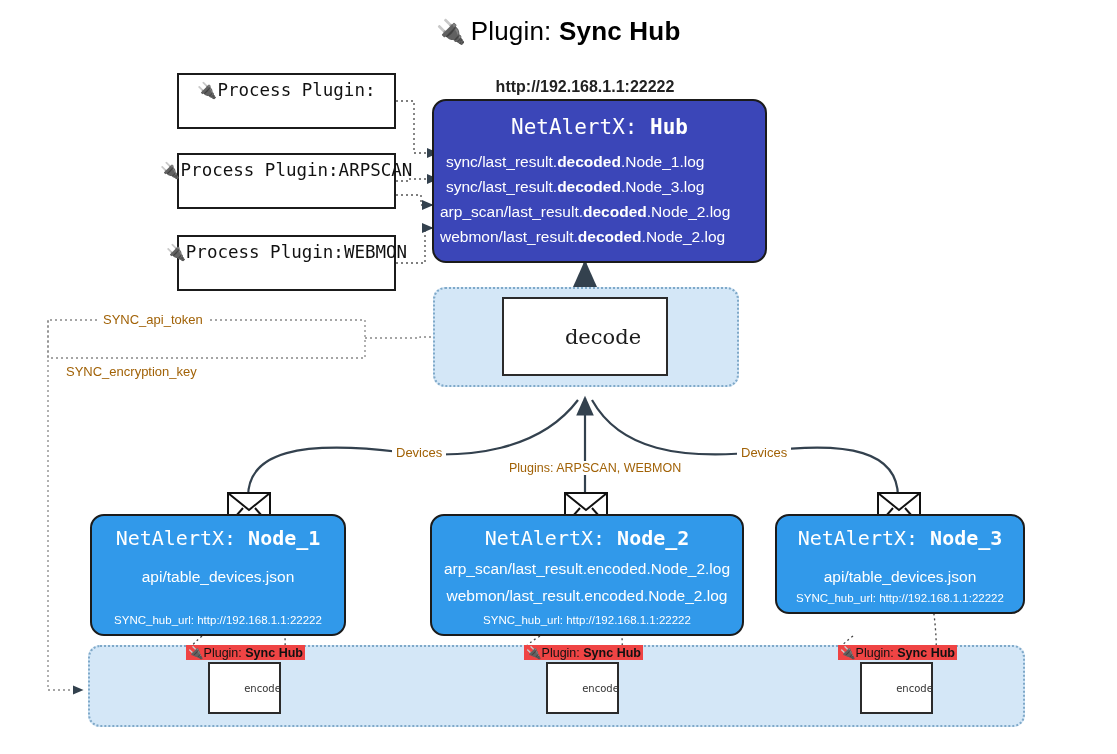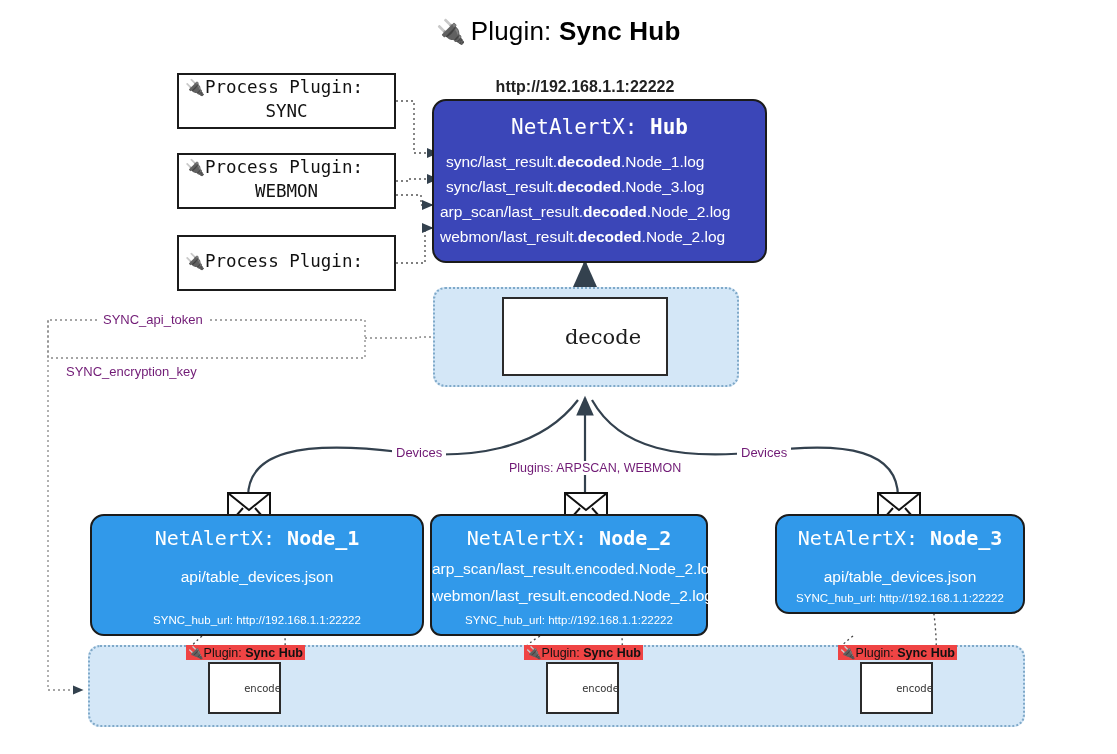--- a/index.html
+++ b/index.html
@@ -14,21 +14,21 @@
   #page-title .plug{font-size:24px;margin-right:4px;}
   #page-title .lead{font-weight:400;}
   #page-title .strong{font-weight:700;}
 
   
   .box{position:absolute;box-sizing:border-box;}
 
   .proc{border:2px solid #1b1b1b;background:#fff;
       font-family:"DejaVu Sans Mono","Liberation Mono",monospace;
       font-size:17.5px;line-height:1.35;color:#111;
-      display:flex;flex-direction:column;justify-content:center;padding:4px 6px 6px 6px;}
+      display:flex;flex-direction:row;justify-content:center;padding:4px 6px 6px 6px;}
   .proc .l1{white-space:nowrap;}
   .proc .l2{text-align:center;}
   .proc .plug{font-family:"DejaVu Sans",sans-serif;font-size:16px;}
 
   .hub{border:2.5px solid #1b1b1b;background:#3b46b8;border-radius:14px;
       color:#ffffff;}
   .hub .hub-title{font-family:"DejaVu Sans Mono","Liberation Mono",monospace;
       font-size:21px;text-align:center;margin-top:14px;}
   .hub .hub-title b{font-weight:700;}
   .hub .logline{font-size:15.5px;line-height:1.62;margin-left:12px;white-space:nowrap;}
@@ -45,21 +45,21 @@
   .whitebox.encode{font-family:"DejaVu Sans","Liberation Sans",sans-serif;font-size:10px;color:#333;}
 
   .node{border:2.5px solid #1b1b1b;background:#3199ea;border-radius:14px;color:#fff;}
   .node .n-title{font-family:"DejaVu Sans Mono","Liberation Mono",monospace;
       font-size:20px;text-align:center;margin-top:10px;white-space:nowrap;}
   .node .n-title b{font-weight:700;}
   .node .n-line{font-size:15.5px;text-align:center;white-space:nowrap;}
   .node .n-foot{position:absolute;left:0;right:0;bottom:8px;text-align:center;
       font-size:11.5px;font-weight:400;white-space:nowrap;}
 
-  .edgelabel{position:absolute;font-size:13px;color:#701a75;white-space:nowrap;
+  .edgelabel{position:absolute;font-size:13px;color:#a16207;white-space:nowrap;
       background:#ffffff;padding:0 4px;}
   .edgelabel.small{font-size:12.5px;}
   .pluglabel{position:absolute;font-size:12.5px;white-space:nowrap;color:#111;
       background:#ef4444;padding:0 2px;}
   .pluglabel b{font-weight:700;}
   .pluglabel .plug{font-family:"DejaVu Sans",sans-serif;}
 
   .envelope{position:absolute;}
 </style>
 </head>
@@ -105,30 +105,30 @@
     <path d="M620,665 C637,672 632,684 615,686" fill="none" stroke="#444" stroke-width="1.3" stroke-dasharray="2,3"></path>
     <path d="M620,665 C628,648 614,540 589,514" fill="none" stroke="#444" stroke-width="1.3" stroke-dasharray="2,3" marker-end="url(#ah)"></path>
 
     <path d="M853,636 C828,655 824,668 860,686" fill="none" stroke="#444" stroke-width="1.3" stroke-dasharray="2,3" marker-end="url(#ah)"></path>
     <path d="M934,665 C951,672 946,684 929,686" fill="none" stroke="#444" stroke-width="1.3" stroke-dasharray="2,3"></path>
     <path d="M934,665 C942,648 928,540 902,514" fill="none" stroke="#444" stroke-width="1.3" stroke-dasharray="2,3" marker-end="url(#ah)"></path>
   </svg>
 
   <div class="box proc" style="left:177px;top:73px;width:219px;height:56px;">
     <div class="l1"><span class="plug">🔌</span><span>Process Plugin:</span></div>
-    <div class="l2">SYNC</div>
   </div>
 
   <div class="box proc" style="left:177px;top:153px;width:219px;height:56px;">
     <div class="l1"><span class="plug">🔌</span><span>Process Plugin:</span></div>
-    <div class="l2">WEBMON</div>
+    <div class="l2">ARPSCAN</div>
   </div>
 
   <div class="box proc" style="left:177px;top:235px;width:219px;height:56px;">
     <div class="l1"><span class="plug">🔌</span><span>Process Plugin:</span></div>
+    <div class="l2">WEBMON</div>
   </div>
 
   <div class="urllabel" style="left:450px;top:78px;width:270px;">http://192.168.1.1:22222</div>
 
   <div class="box hub" style="left:432px;top:99px;width:335px;height:164px;">
     <div class="hub-title"><span>NetAlertX: </span><b>Hub</b></div>
     <div class="logline" style="margin-top:10px;"><span>sync/last_result.</span><b>decoded</b><span>.Node_1.log</span></div>
     <div class="logline"><span>sync/last_result.</span><b>decoded</b><span>.Node_3.log</span></div>
     <div class="logline" style="margin-left:6px;"><span>arp_scan/last_result.</span><b>decoded</b><span>.Node_2.log</span></div>
     <div class="logline" style="margin-left:6px;"><span>webmon/last_result.</span><b>decoded</b><span>.Node_2.log</span></div>
@@ -150,27 +150,27 @@
   </svg>
   <svg class="envelope" style="left:564px;top:492px;width:44px;height:34px;" viewBox="0 0 44 34">
     <rect x="1" y="1" width="42" height="32" fill="#fff" stroke="#111" stroke-width="2"></rect>
     <path d="M1,1 L22,18 L43,1 M1,33 L16,16 M43,33 L28,16" fill="none" stroke="#111" stroke-width="2"></path>
   </svg>
   <svg class="envelope" style="left:877px;top:492px;width:44px;height:34px;" viewBox="0 0 44 34">
     <rect x="1" y="1" width="42" height="32" fill="#fff" stroke="#111" stroke-width="2"></rect>
     <path d="M1,1 L22,18 L43,1 M1,33 L16,16 M43,33 L28,16" fill="none" stroke="#111" stroke-width="2"></path>
   </svg>
 
-  <div class="box node" style="left:90px;top:514px;width:334px;height:122px;">
+  <div class="box node" style="left:90px;top:514px;width:256px;height:122px;">
     <div class="n-title"><span>NetAlertX: </span><b>Node_1</b></div>
     <div class="n-line" style="margin-top:18px;">api/table_devices.json</div>
     <div class="n-foot">SYNC_hub_url: http://192.168.1.1:22222</div>
   </div>
 
-  <div class="box node" style="left:430px;top:514px;width:278px;height:122px;border-radius:11px;">
+  <div class="box node" style="left:430px;top:514px;width:314px;height:122px;">
     <div class="n-title"><span>NetAlertX: </span><b>Node_2</b></div>
     <div class="n-line" style="margin-top:10px;">arp_scan/last_result.encoded.Node_2.log</div>
     <div class="n-line" style="margin-top:9px;">webmon/last_result.encoded.Node_2.log</div>
     <div class="n-foot">SYNC_hub_url: http://192.168.1.1:22222</div>
   </div>
 
   <div class="box node" style="left:775px;top:514px;width:250px;height:100px;">
     <div class="n-title"><span>NetAlertX: </span><b>Node_3</b></div>
     <div class="n-line" style="margin-top:18px;">api/table_devices.json</div>
     <div class="n-foot">SYNC_hub_url: http://192.168.1.1:22222</div>

